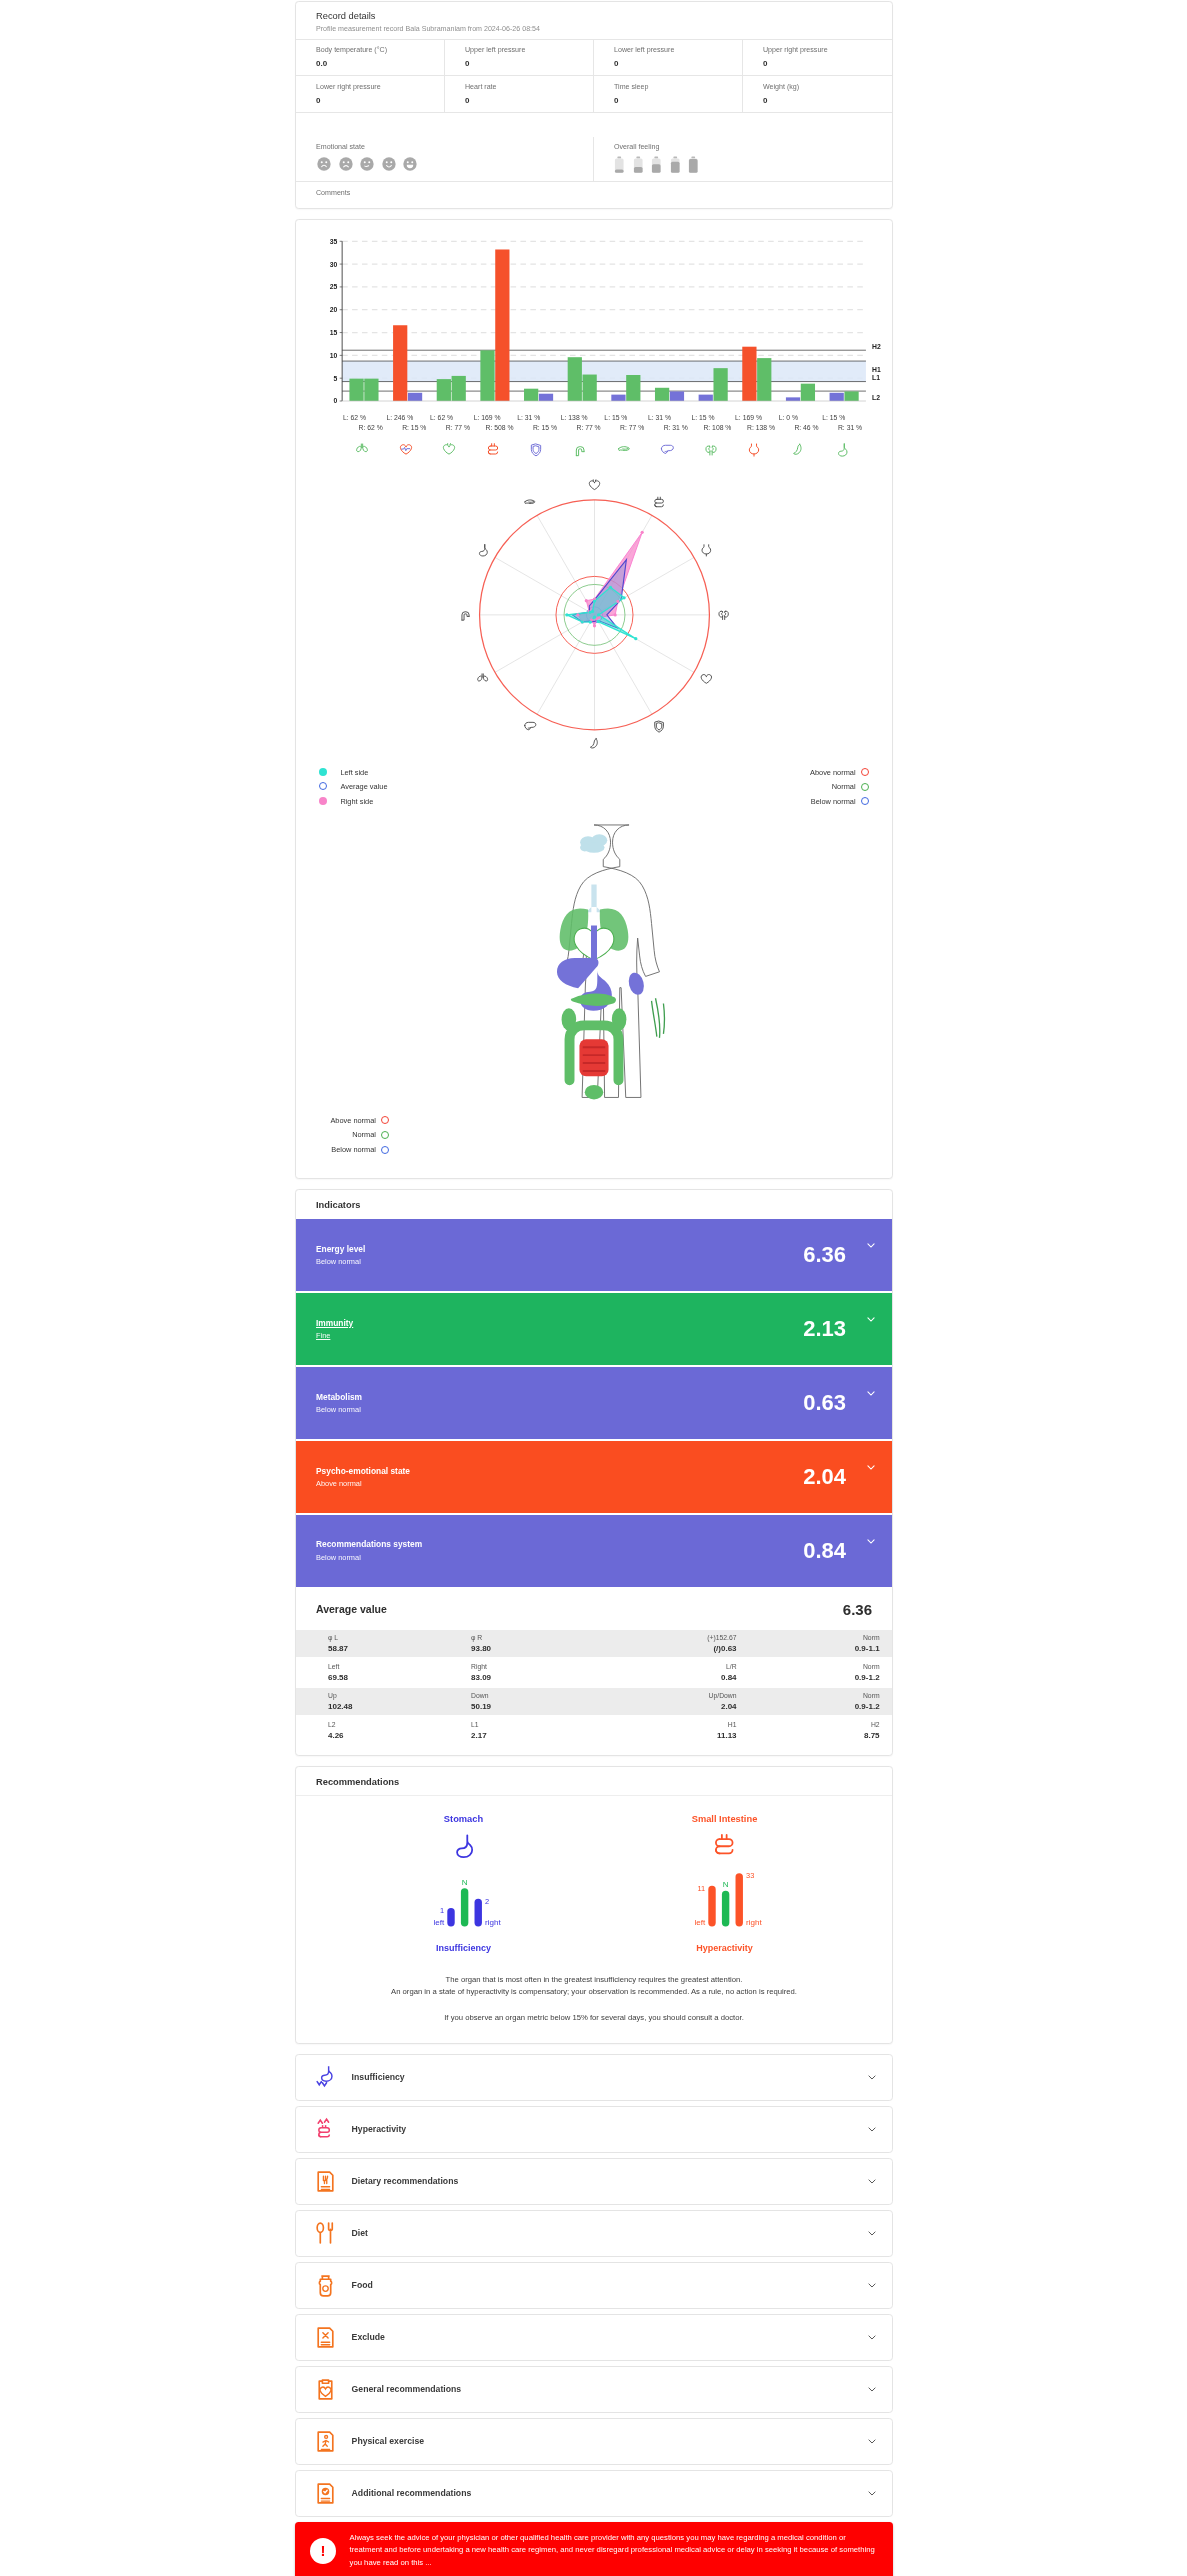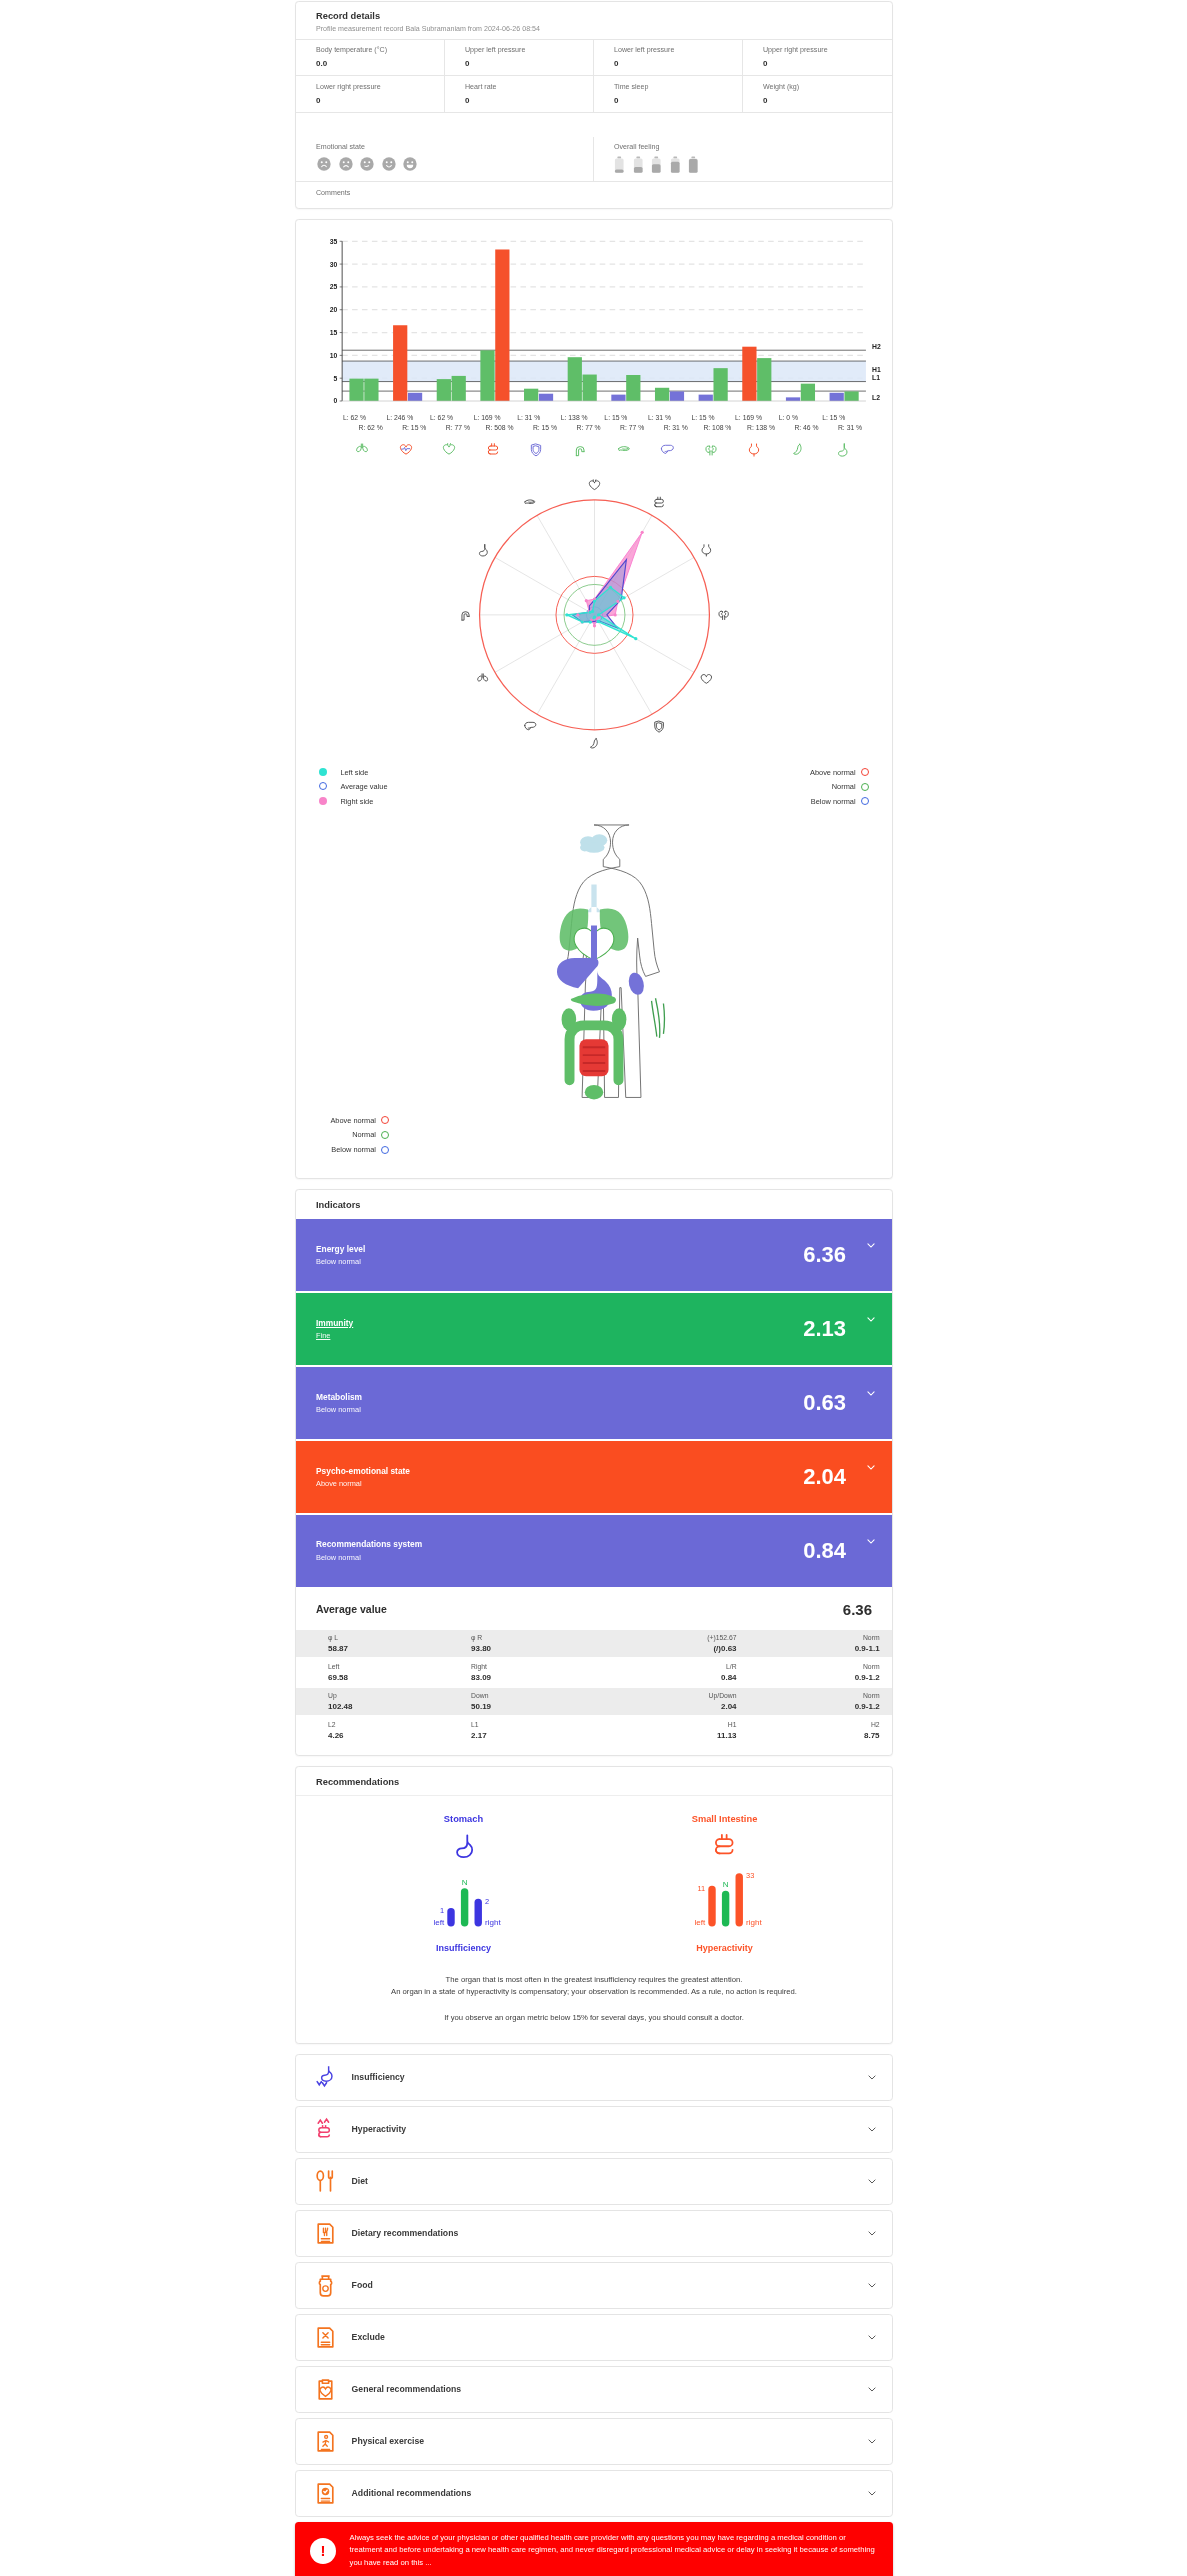--- a/index.html
+++ b/index.html
@@ -1,21 +1,21 @@
 <!DOCTYPE html>
 <html style="--green: #5fbe68; --purple: #7472d8; --red: #f5512b;font-size:10px"><head>
 <meta charset="utf-8">
 <style>
   html,body{margin:0;padding:0;background:#fff;font-family:"Liberation Sans",sans-serif;color:#333;}
   .page{width:1188px;min-height:2576px;background:#fff;}
   .col{width:598px;margin:0 auto;padding-top:1.2px;}
   .card{background:#fff;border:0.6px solid #e4e4e4;border-radius:3.7px;margin-bottom:10px;box-shadow:0 0.6px 1.2px rgba(0,0,0,0.03);}
   
   .card-head{padding:8.7px 20px 6.2px 20px;}
-  .card-title{font-size:9.3px;font-weight:bold;color:#333;}
+  .card-title{font-size:9.3px;font-weight:normal;color:#333;}
   .card-sub{font-size:7.1px;color:#8f8f8f;margin-top:3.7px;}
   .fields{border-top:0.6px solid #e6e6e6;}
   .frow{display:grid;grid-template-columns:1fr 1fr 1fr 1fr;border-bottom:0.6px solid #e6e6e6;}
   .fcell{padding:6.2px 12.4px 7.4px 20px;border-right:0.6px solid #e6e6e6;}
   .fcell:last-child{border-right:none;}
   .flabel{font-size:7.1px;color:#6f6f6f;}
   .fvalue{font-size:8px;font-weight:bold;color:#2e2e2e;margin-top:5px;}
   .frow2{display:grid;grid-template-columns:1fr 1fr;border-bottom:0.6px solid #e6e6e6;margin-top:24px;}
   .fcell2{padding:6.2px 12.4px 7.4px 20px;}
   .fcell2.sep{border-right:0.6px solid #e6e6e6;}
@@ -776,37 +776,37 @@
             </svg>
           </div>
           <div class="acc-label">Hyperactivity</div>
           <div><svg width="8" height="5.6" viewBox="0 0 13 9">
               <path d="M1.5 1.5l5 5 5-5" stroke="#555" stroke-width="1.6" fill="none" stroke-linecap="round"></path>
             </svg></div>
         </div>
         <div class="acc-row">
           <div class="acc-icon">
             <svg width="25" height="25" viewBox="0 0 24 24">
-              <ellipse cx="7" cy="6.5" rx="3" ry="4.5" fill="none" stroke="#f4741f" stroke-width="1.6"></ellipse>
-              <path d="M7 11v10M15 2v6M18.5 2v6M15 2v6a1.8 1.8 0 0 0 3.5 0V2M16.8 8v13" fill="none" stroke="#f4741f" stroke-width="1.6" stroke-linecap="round"></path>
-            </svg>
-          </div>
-          <div class="acc-label">Diet</div>
+              <path d="M5 3h11l3 3v15H5z" fill="none" stroke="#f4741f" stroke-width="1.6" stroke-linejoin="round"></path>
+              <path d="M10 7v4M12 7v4M11 11v3M14 7c0 2-.8 3-.8 3V14M8 17h8M8 19.5h8" fill="none" stroke="#f4741f" stroke-width="1.3" stroke-linecap="round"></path>
+            </svg>
+          </div>
+          <div class="acc-label">Dietary recommendations</div>
           <div><svg width="8" height="5.6" viewBox="0 0 13 9">
               <path d="M1.5 1.5l5 5 5-5" stroke="#555" stroke-width="1.6" fill="none" stroke-linecap="round"></path>
             </svg></div>
         </div>
         <div class="acc-row">
           <div class="acc-icon">
             <svg width="25" height="25" viewBox="0 0 24 24">
-              <path d="M5 3h11l3 3v15H5z" fill="none" stroke="#f4741f" stroke-width="1.6" stroke-linejoin="round"></path>
-              <path d="M10 7v4M12 7v4M11 11v3M14 7c0 2-.8 3-.8 3V14M8 17h8M8 19.5h8" fill="none" stroke="#f4741f" stroke-width="1.3" stroke-linecap="round"></path>
-            </svg>
-          </div>
-          <div class="acc-label">Dietary recommendations</div>
+              <ellipse cx="7" cy="6.5" rx="3" ry="4.5" fill="none" stroke="#f4741f" stroke-width="1.6"></ellipse>
+              <path d="M7 11v10M15 2v6M18.5 2v6M15 2v6a1.8 1.8 0 0 0 3.5 0V2M16.8 8v13" fill="none" stroke="#f4741f" stroke-width="1.6" stroke-linecap="round"></path>
+            </svg>
+          </div>
+          <div class="acc-label">Diet</div>
           <div><svg width="8" height="5.6" viewBox="0 0 13 9">
               <path d="M1.5 1.5l5 5 5-5" stroke="#555" stroke-width="1.6" fill="none" stroke-linecap="round"></path>
             </svg></div>
         </div>
         <div class="acc-row">
           <div class="acc-icon">
             <svg width="25" height="25" viewBox="0 0 24 24">
               <path d="M8 3h8M9 3v3M15 3v3M7 6h10v2c1.2.4 1.2 2.6 0 3v8a3 3 0 0 1-3 3h-4a3 3 0 0 1-3-3v-8c-1.2-.4-1.2-2.6 0-3z" fill="none" stroke="#f4741f" stroke-width="1.6" stroke-linejoin="round"></path>
               <circle cx="12" cy="15" r="2.6" fill="none" stroke="#f4741f" stroke-width="1.3"></circle>
             </svg>

